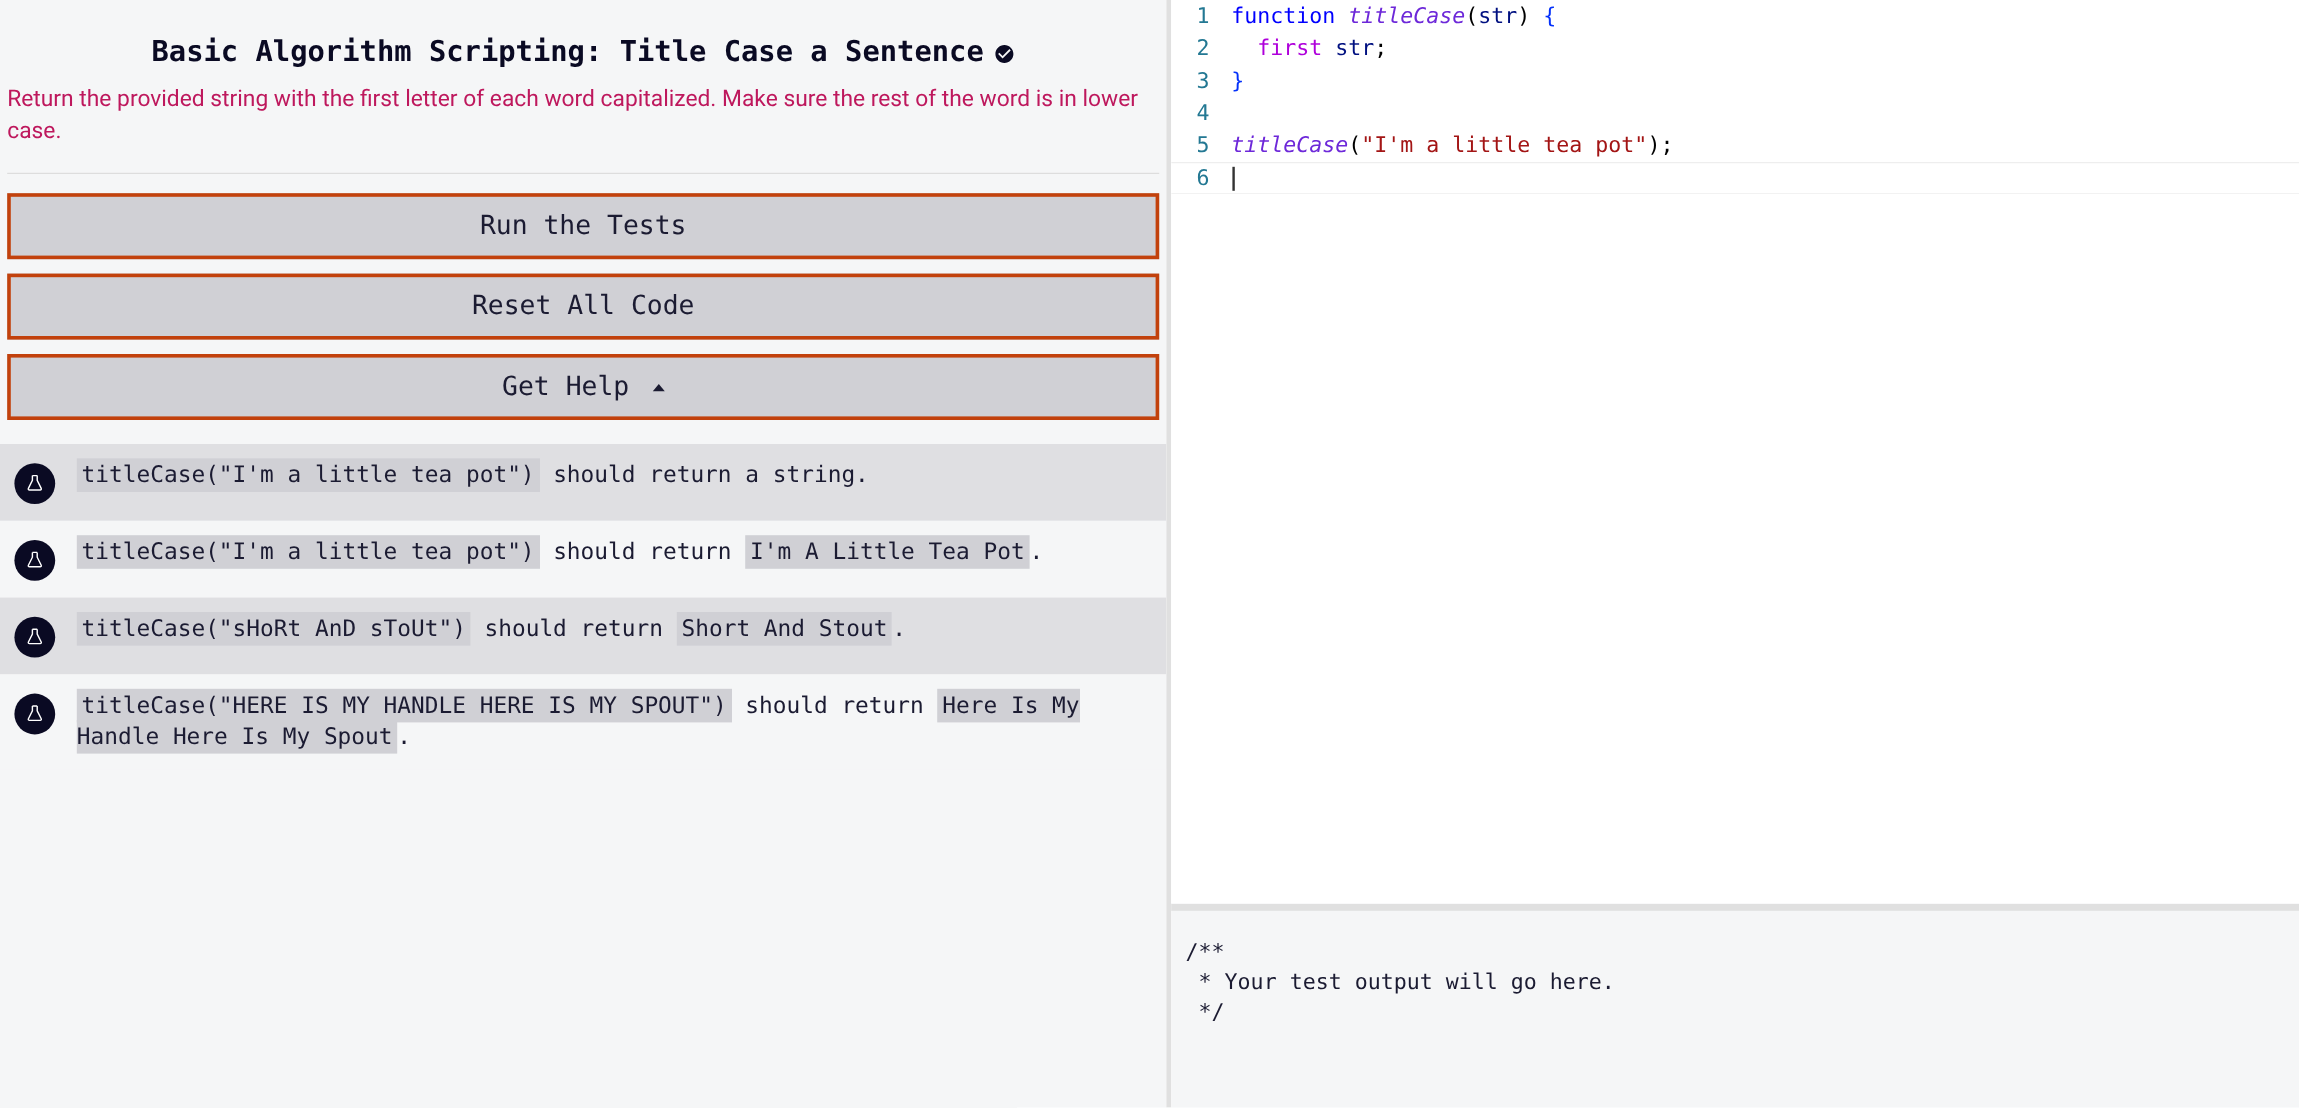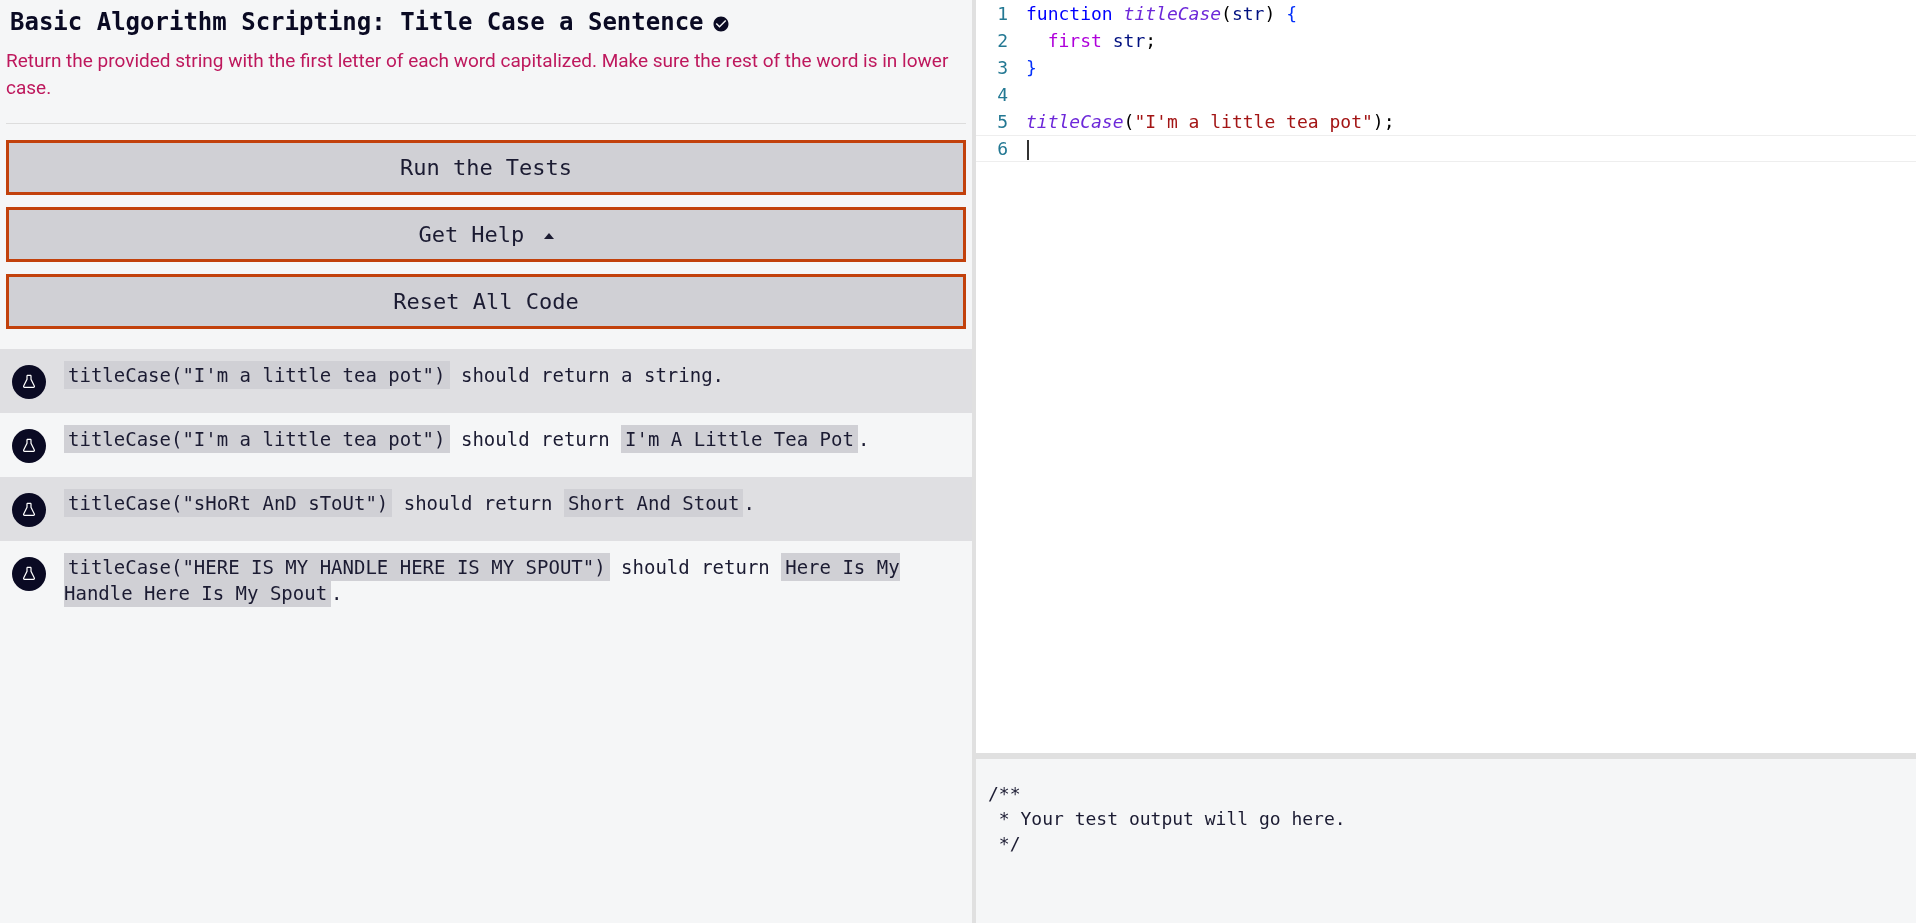--- a/index.html
+++ b/index.html
@@ -17,21 +17,22 @@
   overflow-y: auto;
   padding: 0;
 }
 .right-panel {
   flex: 1;
   display: flex;
   flex-direction: column;
   border-left: 4px solid #e0e0e0;
 }
 .title-area {
-  padding: 8px 10px 6px;
+  text-align: center;
+  padding: 29px 10px 6px;
 }
 .title-area h1 {
   font-family: ui-monospace, "SFMono-Regular", Menlo, Monaco, Consolas, monospace;
   font-size: 24px;
   font-weight: 700;
   color: #0a0a23;
   display: inline;
 }
 .check-badge {
   display: inline-block;
@@ -171,25 +172,25 @@
           <path d="M12 2C6.48 2 2 6.48 2 12s4.48 10 10 10 10-4.48 10-10S17.52 2 12 2zm-2 15l-5-5 1.41-1.41L10 14.17l7.59-7.59L19 8l-9 9z"></path>
         </svg>
     </span>
   </div>
   <div class="description">
     <p>Return the provided string with the first letter of each word capitalized. Make sure the rest of the word is in lower case.</p>
   </div>
   <hr class="sep">
   <div class="btn-stack">
     <button class="big-btn">Run the Tests</button>
+    <button class="big-btn">Reset All Code</button>
     <button class="big-btn">
       <span>Get Help</span>
       <span class="caret-up"></span>
     </button>
-    <button class="big-btn">Reset All Code</button>
   </div>
   <div class="tests">
       <div class="test-row alt0">
         <div class="flask">
           <svg viewBox="0 0 24 24">
             <path d="M9 2v6l-5 10c-.5 1 .2 2 1.3 2h13.4c1.1 0 1.8-1 1.3-2l-5-10V2M9 2h6"></path>
           </svg>
         </div>
         <div class="test-text"><code>titleCase("I'm a little tea pot")</code><span class="plain"> should return a string.</span></div>
       </div>

